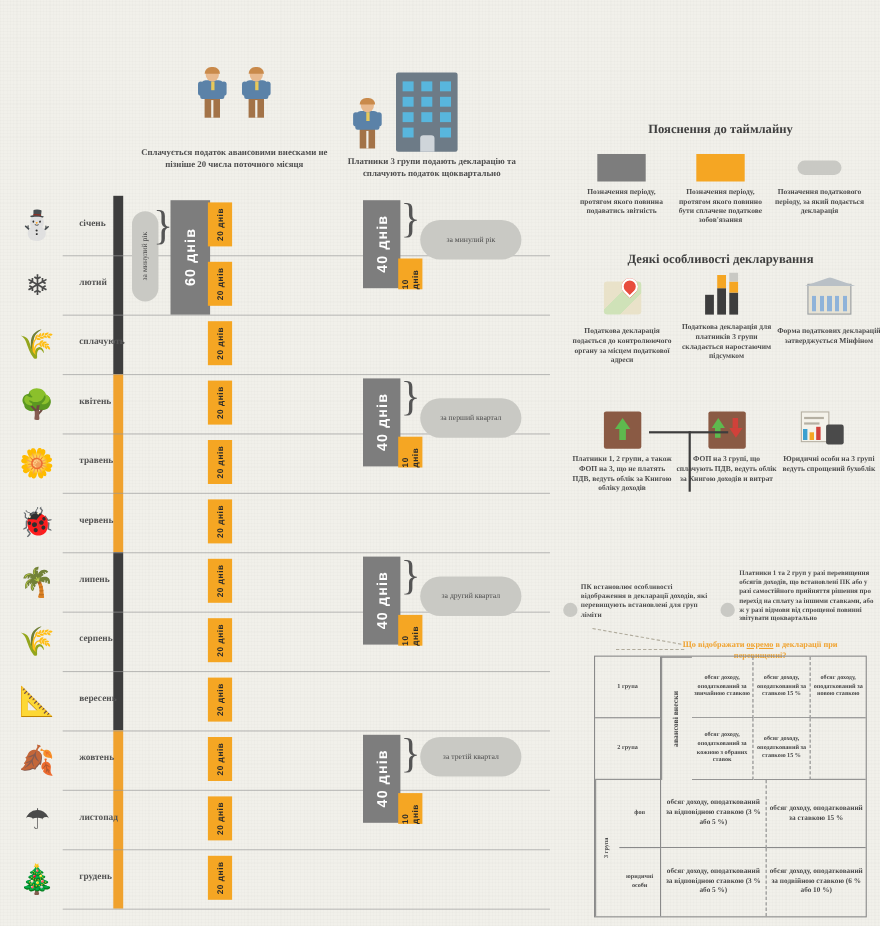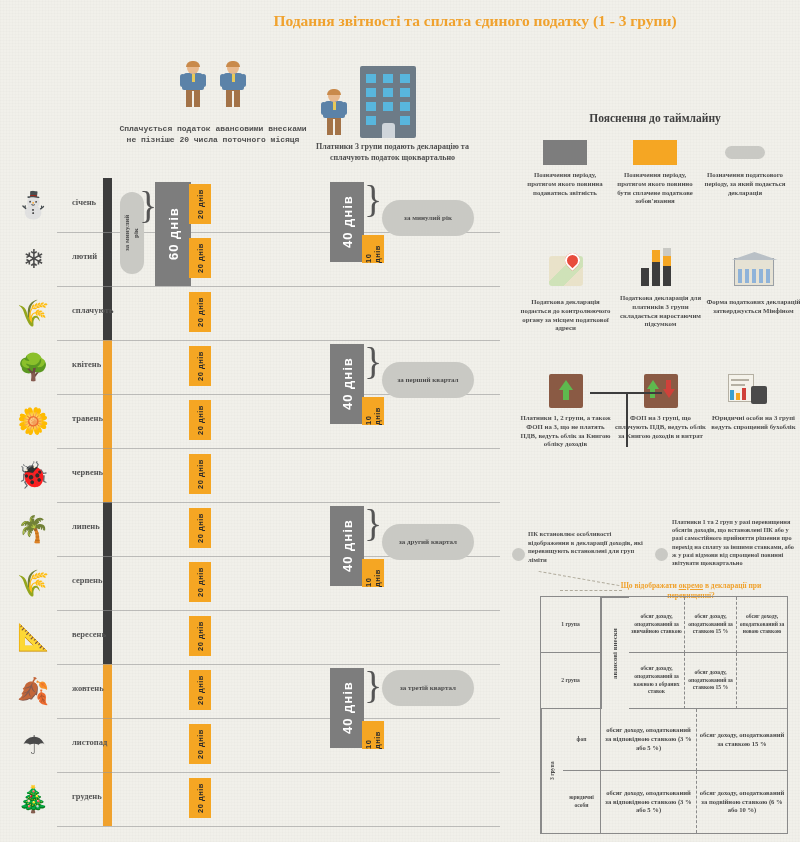--- a/index.html
+++ b/index.html
@@ -42,21 +42,21 @@
   #title {
     left:160px; top:12px; width:630px;
     font-family:"Liberation Serif", serif;
     font-weight:bold; font-size:15.5px; color:#f0a22e; text-align:center;
   }
 
   
   #intro-12 { left:118px; top:62px; width:190px; text-align:center; }
   #intro-3  { left:300px; top:62px; width:185px; text-align:center; }
   .intro-txt { font-size:8px; font-weight:bold; line-height:1.32; color:#4f4f4f; }
-  .intro-txt.second { margin-top:12px;font-family:Liberation Mono, monospace; }
+  .intro-txt.second { margin-top:22px; }
 
   
   .person { position:relative; display:inline-block; width:24px; height:46px; vertical-align:bottom;}
   .p-head { position:absolute; left:6px; top:0; width:12px; height:12px; border-radius:50%; background:#e8b98e;}
   .p-hair { position:absolute; left:5px; top:-1px; width:14px; height:6px; border-radius:7px 7px 0 0; background:#c98a4b;}
   .p-body { position:absolute; left:1px; top:11px; width:22px; height:17px; border-radius:5px 5px 2px 2px; background:#5b82a8;}
   .p-tie  { position:absolute; left:10.5px; top:12px; width:3px; height:8px; background:#e8c95a;}
   .p-legs { position:absolute; left:5px; top:27px; width:14px; height:18px; background:#a37348;}
   .p-legs:after{content:""; position:absolute; left:6px; top:2px; width:2px; height:16px; background:#f1f0ea;}
   .p-arm-l{position:absolute; left:-1px; top:12px; width:5px; height:13px; background:#5b82a8; border-radius:3px;}
@@ -93,21 +93,21 @@
     position:absolute; background:#f5a623; color:#2b2b2b;
     font-family:"Liberation Sans",sans-serif; font-weight:bold;
     writing-mode:vertical-rl; text-orientation:mixed;
     display:flex; align-items:center; justify-content:center;
     transform:rotate(180deg);
     font-size:7.5px; letter-spacing:.5px;
   }
   .pill {
     position:absolute; background:#c9c9c4; border-radius:999px;
     display:flex; align-items:center; justify-content:center; text-align:center;
-    font-size:7px; font-weight:bold; color:#4c4c4c; line-height:1.25; padding:18px 6px;
+    font-size:7px; font-weight:normal; color:#4c4c4c; line-height:1.25; padding:18px 6px;
   }
   .pill.vert { writing-mode:vertical-rl; transform:rotate(180deg); }
   .brace { position:absolute; font-size:38px; color:#555; font-family:"Liberation Serif",serif; }
 
   
   .sec-title {
     position:absolute; font-weight:bold; font-size:11.5px; color:#3f3f3f; text-align:center;
   }
   .legend-item { position:absolute; width:90px; text-align:center; }
   .legend-sw-rect { width:44px; height:25px; margin:0 auto 6px; }
@@ -148,21 +148,20 @@
   .u { text-decoration:underline; }
   .dot { position:absolute; width:13px; height:13px; border-radius:50%; background:#c9c9c4;}
   .dashline { position:absolute; border-top:1px dashed #b0ab9c; }
 </style>
 </head>
 <body>
 
 <div id="page">
 
   <div class="abs" id="header">
-    <div class="abs" id="title">Подання звітності та сплата єдиного податку (1 - 3 групи)</div>
   </div>
 
   <div class="abs" id="intro-12">
     <div style="height:50px; text-align:center;">
       <span class="person">
         <span class="p-arm-l"></span><span class="p-arm-r"></span>
         <span class="p-legs"></span><span class="p-body"></span><span class="p-tie"></span>
         <span class="p-head"></span><span class="p-hair"></span>
       </span>
       <span style="display:inline-block;width:8px"></span>
@@ -319,20 +318,21 @@
   </div>
   <div class="legend-item" style="left:610px; top:140px;">
     <div class="legend-sw-rect" style="background:#f5a623;"></div>
     <div class="legend-cap">Позначення періоду, протягом якого повинно бути сплачене податкове зобов'язання</div>
   </div>
   <div class="legend-item" style="left:700px; top:140px;">
     <div class="legend-sw-pill"></div>
     <div class="legend-cap">Позначення податкового періоду, за який подається декларація</div>
   </div>
 
+  <div class="sec-title" style="left:510px; top:230px; width:290px;">Деякі особливості декларування</div>
 
   <div class="feat-item" style="left:518px; top:252px;">
     <div class="feat-ico">
         <span class="ic-map"></span>
       </div>
     <div class="feat-cap">Податкова декларація подається до контролюючого органу за місцем податкової адреси</div>
   </div>
   <div class="feat-item" style="left:613px; top:248px;">
     <div class="feat-ico">
       <span class="ic-bars">

